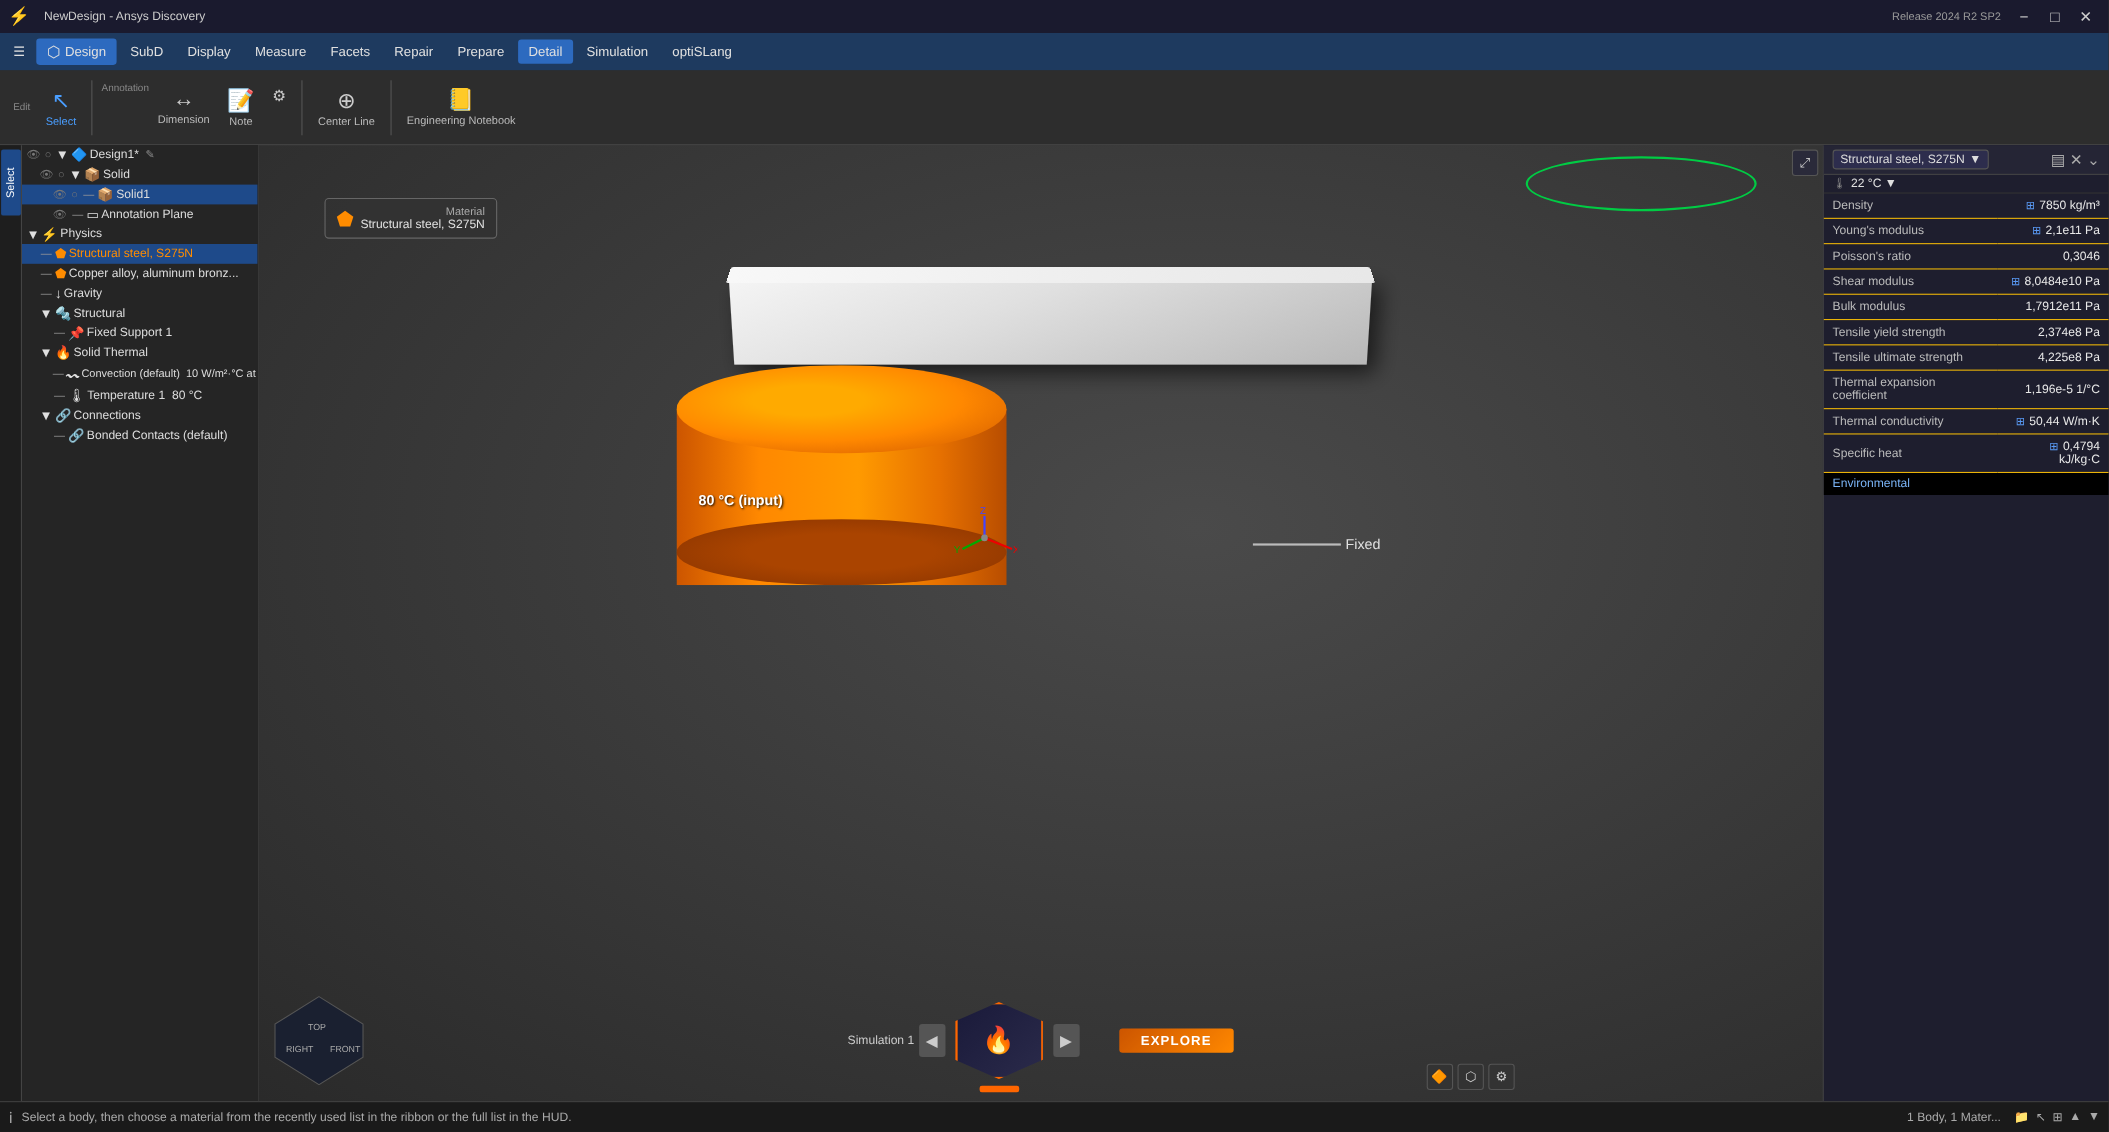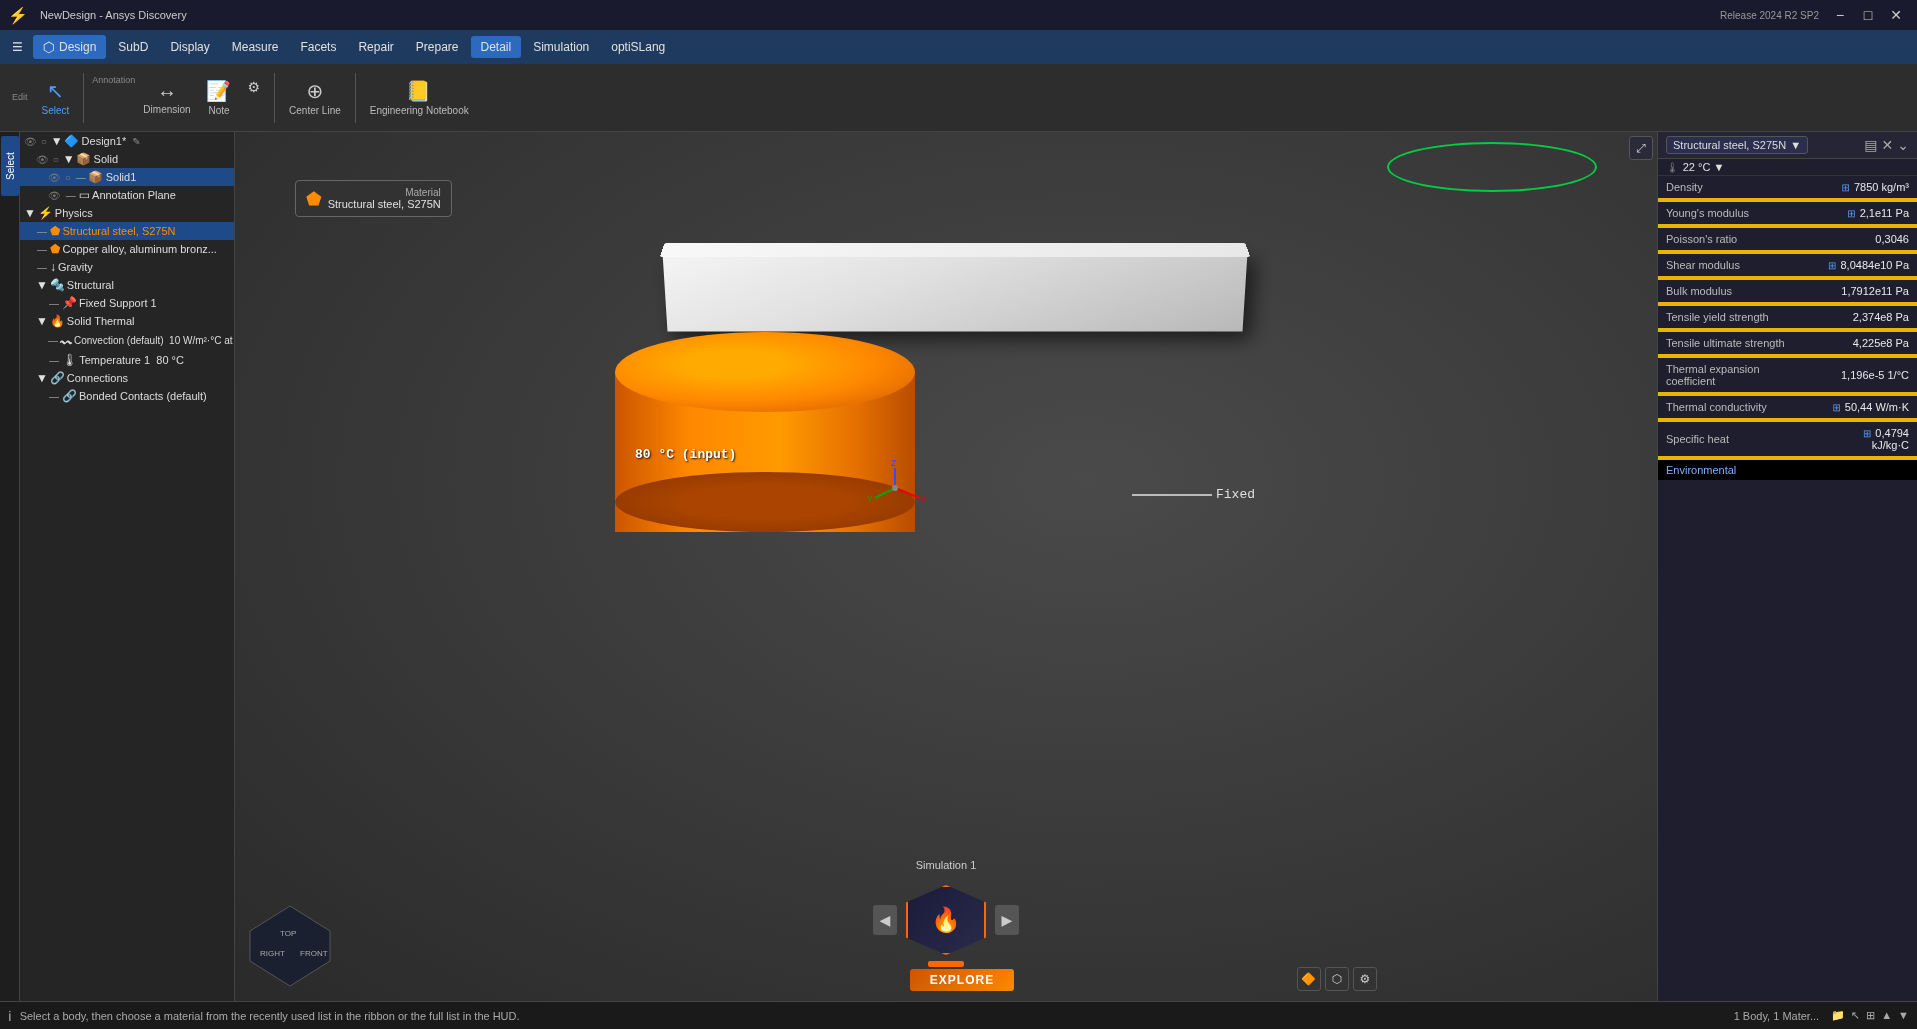--- a/index.html
+++ b/index.html
@@ -151,21 +151,21 @@
       font-size: 11px;
       cursor: pointer;
       display: flex;
       align-items: center;
       gap: 4px;
     }
     .prop-header-icons { display: flex; gap: 4px; }
     .prop-header-icons span { cursor: pointer; color: #aaa; font-size: 14px; }
 
     .prop-table { width: 100%; border-collapse: collapse; }
-    .prop-table tr { border-bottom: 4px solid #eab308; margin-left: 32px; }
+    .prop-table tr { border-bottom: 1px solid #eab308; margin-left: 32px; }
     .prop-table td { padding: 5px 8px; }
     .prop-table td:first-child { color: #bbb; font-size: 11px; }
     .prop-table td:last-child { color: #e8e8e8; font-size: 11px; text-align: right; }
     .prop-table td .grid-icon { font-size: 10px; color: #5a9af5; margin-right: 4px; }
 
     .prop-section-header {
       padding: 4px 8px;
       background: #000000;
       color: #7ab3f5;
       font-size: 11px;
@@ -182,21 +182,21 @@
       height: 90px;
     }
 
     
     #hud-bottom {
       position: absolute;
       bottom: 10px;
       left: 50%;
       transform: translateX(-50%);
       display: flex;
-      flex-direction: column;
+      flex-direction: row;
       align-items: center;
       gap: 4px;
     }
     .sim-label { color: #ccc; font-size: 11px; }
     .sim-nav { display: flex; align-items: center; gap: 4px; }
     .sim-nav-btn { background: #555; border: none; color: #ccc; width: 24px; height: 30px; cursor: pointer; border-radius: 3px; font-size: 14px; display: flex; align-items: center; justify-content: center; }
     .sim-hex {
       width: 90px;
       height: 90px;
       position: relative;
@@ -507,21 +507,21 @@
     <div id="material-popup">
       <div style="display:flex; align-items:center; gap:6px;">
         <span style="font-size:18px; color:#ff8c00;">⬟</span>
         <div>
           <div class="mat-title">Material</div>
           <div class="mat-name">Structural steel, S275N</div>
         </div>
       </div>
     </div>
 
-    <div style="position:absolute; top:100px; left:350px; width:700px; height:300px;font-family:Liberation Mono, monospace;">
+    <div style="position:absolute; top:100px; left:350px; width:700px; height:300px;">
 
       <div style="position:absolute; top:20px; left:80px; width:580px; height:80px; 
                   background:linear-gradient(160deg,#f5f5f5 0%,#e0e0e0 40%,#b8b8b8 100%);
                   transform:perspective(400px) rotateX(-5deg);
                   box-shadow:8px 8px 20px rgba(0,0,0,0.6);
                   border-radius:2px 2px 0 0;">
 
         <div style="position:absolute; top:-10px; left:0; width:580px; height:16px;
                     background:linear-gradient(to right, #f8f8f8, #efefef, #e8e8e8);
                     transform:perspective(400px) rotateX(30deg);

